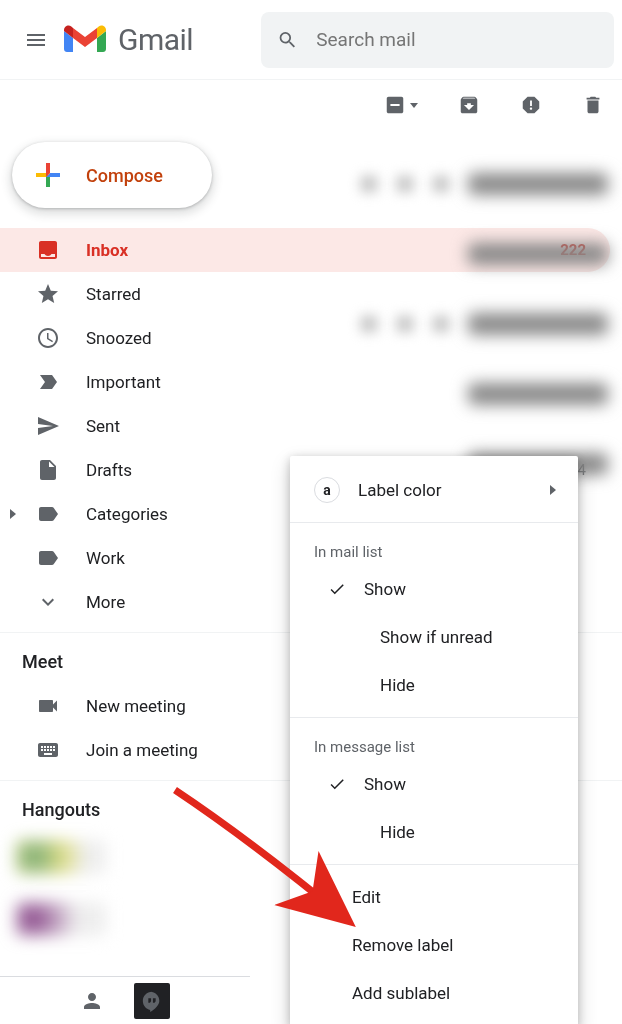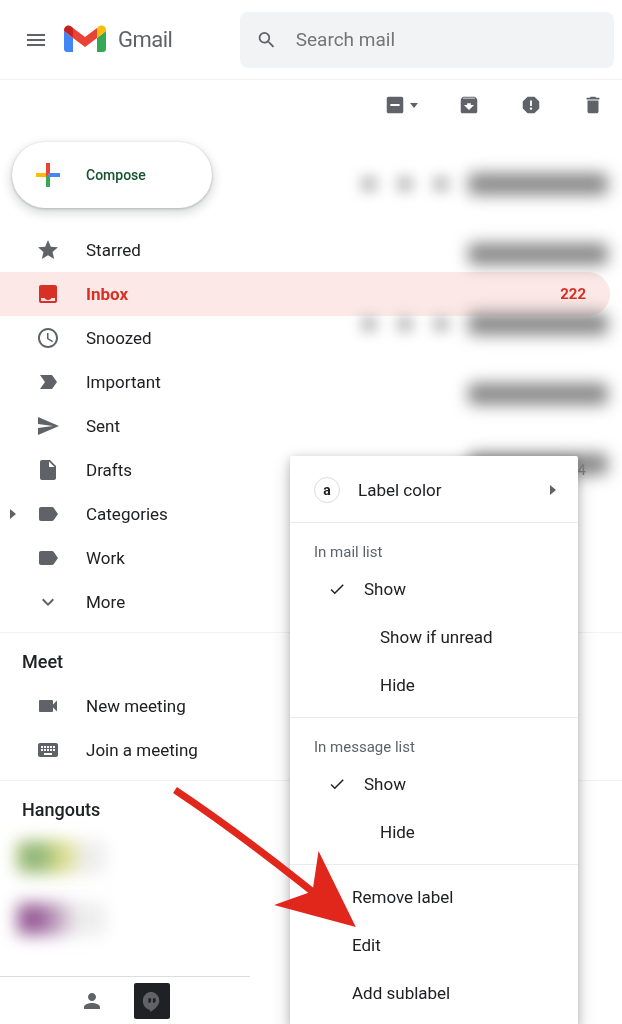--- a/index.html
+++ b/index.html
@@ -3,34 +3,34 @@
   <meta charset="utf-8">
   <style>
     * { margin: 0; padding: 0; box-sizing: border-box; font-family: 'Google Sans', Roboto, Arial, sans-serif; }
     body { width: 622px; height: 1024px; background: #fff; overflow: hidden; position: relative; }
     
     
     .header { display: flex; align-items: center; padding: 8px 8px 8px 12px; height: 80px; border-bottom: 1px solid #f1f3f4; }
     .menu-btn { width: 48px; height: 48px; display: flex; align-items: center; justify-content: center; cursor: pointer; border-radius: 50%; }
     .menu-btn svg { width: 24px; height: 24px; fill: #5f6368; }
     .logo-area { display: flex; align-items: center; gap: 12px; margin-left: 4px; }
-    .gmail-text { font-size: 22px; color: #5f6368; letter-spacing: -0.5px; }
+    .gmail-text { font-size: 30px; color: #5f6368; letter-spacing: -0.5px; }
     .search-bar { flex: 1; margin-left: 68px; background: #f1f3f4; border-radius: 8px; height: 56px; display: flex; align-items: center; padding: 0 16px; min-width: 0; }
     .search-bar svg { width: 24px; height: 24px; fill: #5f6368; }
     .search-bar input { border: none; background: transparent; font-size: 19px; color: #5f6368; margin-left: 18px; outline: none; width: 100%; }
     
     
     .toolbar { padding: 14px 18px 14px 0; display: flex; justify-content: flex-end; gap: 40px; align-items: center; }
     .toolbar-item { display: flex; align-items: center; }
     .toolbar-item svg { fill: #5f6368; }
     .caret { width: 0; height: 0; border-left: 4px solid transparent; border-right: 4px solid transparent; border-top: 5px solid #5f6368; margin-left: 4px; }
     
     
     .compose { margin: 12px 0 20px 12px; width: 200px; height: 66px; border-radius: 33px; box-shadow: 0 1px 3px rgba(60,64,67,0.3), 0 4px 8px 3px rgba(60,64,67,0.15); display: flex; align-items: center; padding-left: 18px; gap: 20px; cursor: pointer; background: #fff; }
-    .compose-text { font-size: 14px; color: #14532d; font-weight: 500; }
+    .compose-text { font-size: 18px; color: #c2410c; font-weight: 500; }
     
     
     .nav-item { display: flex; align-items: center; height: 44px; padding-left: 36px; padding-right: 24px; border-top-right-radius: 22px; border-bottom-right-radius: 22px; cursor: pointer; margin-right: 12px; }
     .nav-item.active { background: #fce8e6; }
     .nav-item svg { width: 24px; height: 24px; fill: #5f6368; flex-shrink: 0; }
     .nav-item.active svg { fill: #d93025; }
     .nav-label { margin-left: 26px; font-size: 17px; color: #202124; }
     .nav-item.active .nav-label { color: #d93025; font-weight: 700; }
     .nav-item.bold .nav-label { font-weight: 400; }
     .nav-count { margin-left: auto; font-size: 15px; color: #5f6368; }
@@ -129,32 +129,32 @@
   <svg width="36" height="36" viewBox="0 0 36 36">
     <path fill="#34A853" d="M16 16v14h4V20z"></path>
     <path fill="#4285F4" d="M30 16H20l-4 4h14z"></path>
     <path fill="#FBBC05" d="M6 16v4h10l4-4z"></path>
     <path fill="#EA4335" d="M20 16V6h-4v14z"></path>
   </svg>
   <span class="compose-text">Compose</span>
 </div>
 
 <div>
-  <div class="nav-item">
-    <svg viewBox="0 0 24 24">
-        <path d="M12 17.27L18.18 21l-1.64-7.03L22 9.24l-7.19-.61L12 2 9.19 8.63 2 9.24l5.46 4.73L5.82 21z"></path>
-      </svg>
-    <span class="nav-label">Starred</span>
-  </div>
   <div class="nav-item active">
     <svg viewBox="0 0 24 24">
         <path d="M19 3H5c-1.1 0-2 .9-2 2v14c0 1.1.9 2 2 2h14c1.1 0 2-.9 2-2V5c0-1.1-.9-2-2-2zm0 16H5v-3h3.5c.7 1.2 2 2 3.5 2s2.8-.8 3.5-2H19v3z"></path>
       </svg>
     <span class="nav-label">Inbox</span>
     <span class="nav-count">222</span>
+  </div>
+  <div class="nav-item">
+    <svg viewBox="0 0 24 24">
+        <path d="M12 17.27L18.18 21l-1.64-7.03L22 9.24l-7.19-.61L12 2 9.19 8.63 2 9.24l5.46 4.73L5.82 21z"></path>
+      </svg>
+    <span class="nav-label">Starred</span>
   </div>
   <div class="nav-item">
     <svg viewBox="0 0 24 24">
         <path d="M12 2C6.48 2 2 6.48 2 12s4.48 10 10 10 10-4.48 10-10S17.52 2 12 2zm0 18c-4.41 0-8-3.59-8-8s3.59-8 8-8 8 3.59 8 8-3.59 8-8 8zm.5-13H11v6l5.25 3.15.75-1.23-4.5-2.67V7z"></path>
       </svg>
     <span class="nav-label">Snoozed</span>
   </div>
   <div class="nav-item">
     <svg viewBox="0 0 24 24">
         <path d="M4 18.99h12.04L21 12l-4.97-7H3.99l5 7-4.99 6.99z"></path>
@@ -287,24 +287,24 @@
           <path d="M9 16.17L4.83 12l-1.42 1.41L9 19 21 7l-1.41-1.41z"></path>
         </svg>
       </div>
     <span>Show</span>
   </div>
   <div class="menu-row indented">
     <span>Hide</span>
   </div>
   <div class="menu-sep"></div>
   <div class="menu-row plain">
+    <span>Edit</span>
+  </div>
+  <div class="menu-row plain">
     <span>Remove label</span>
-  </div>
-  <div class="menu-row plain">
-    <span>Edit</span>
   </div>
   <div class="menu-row plain">
     <span>Add sublabel</span>
   </div>
 </div>
 
 <svg class="arrow" width="220" height="160">
   <defs>
     <marker id="ah" markerWidth="12" markerHeight="12" refX="9" refY="5" orient="auto">
       <path d="M0,0 L11,5 L0,10 L3,5 z" fill="#e1271c"></path>

